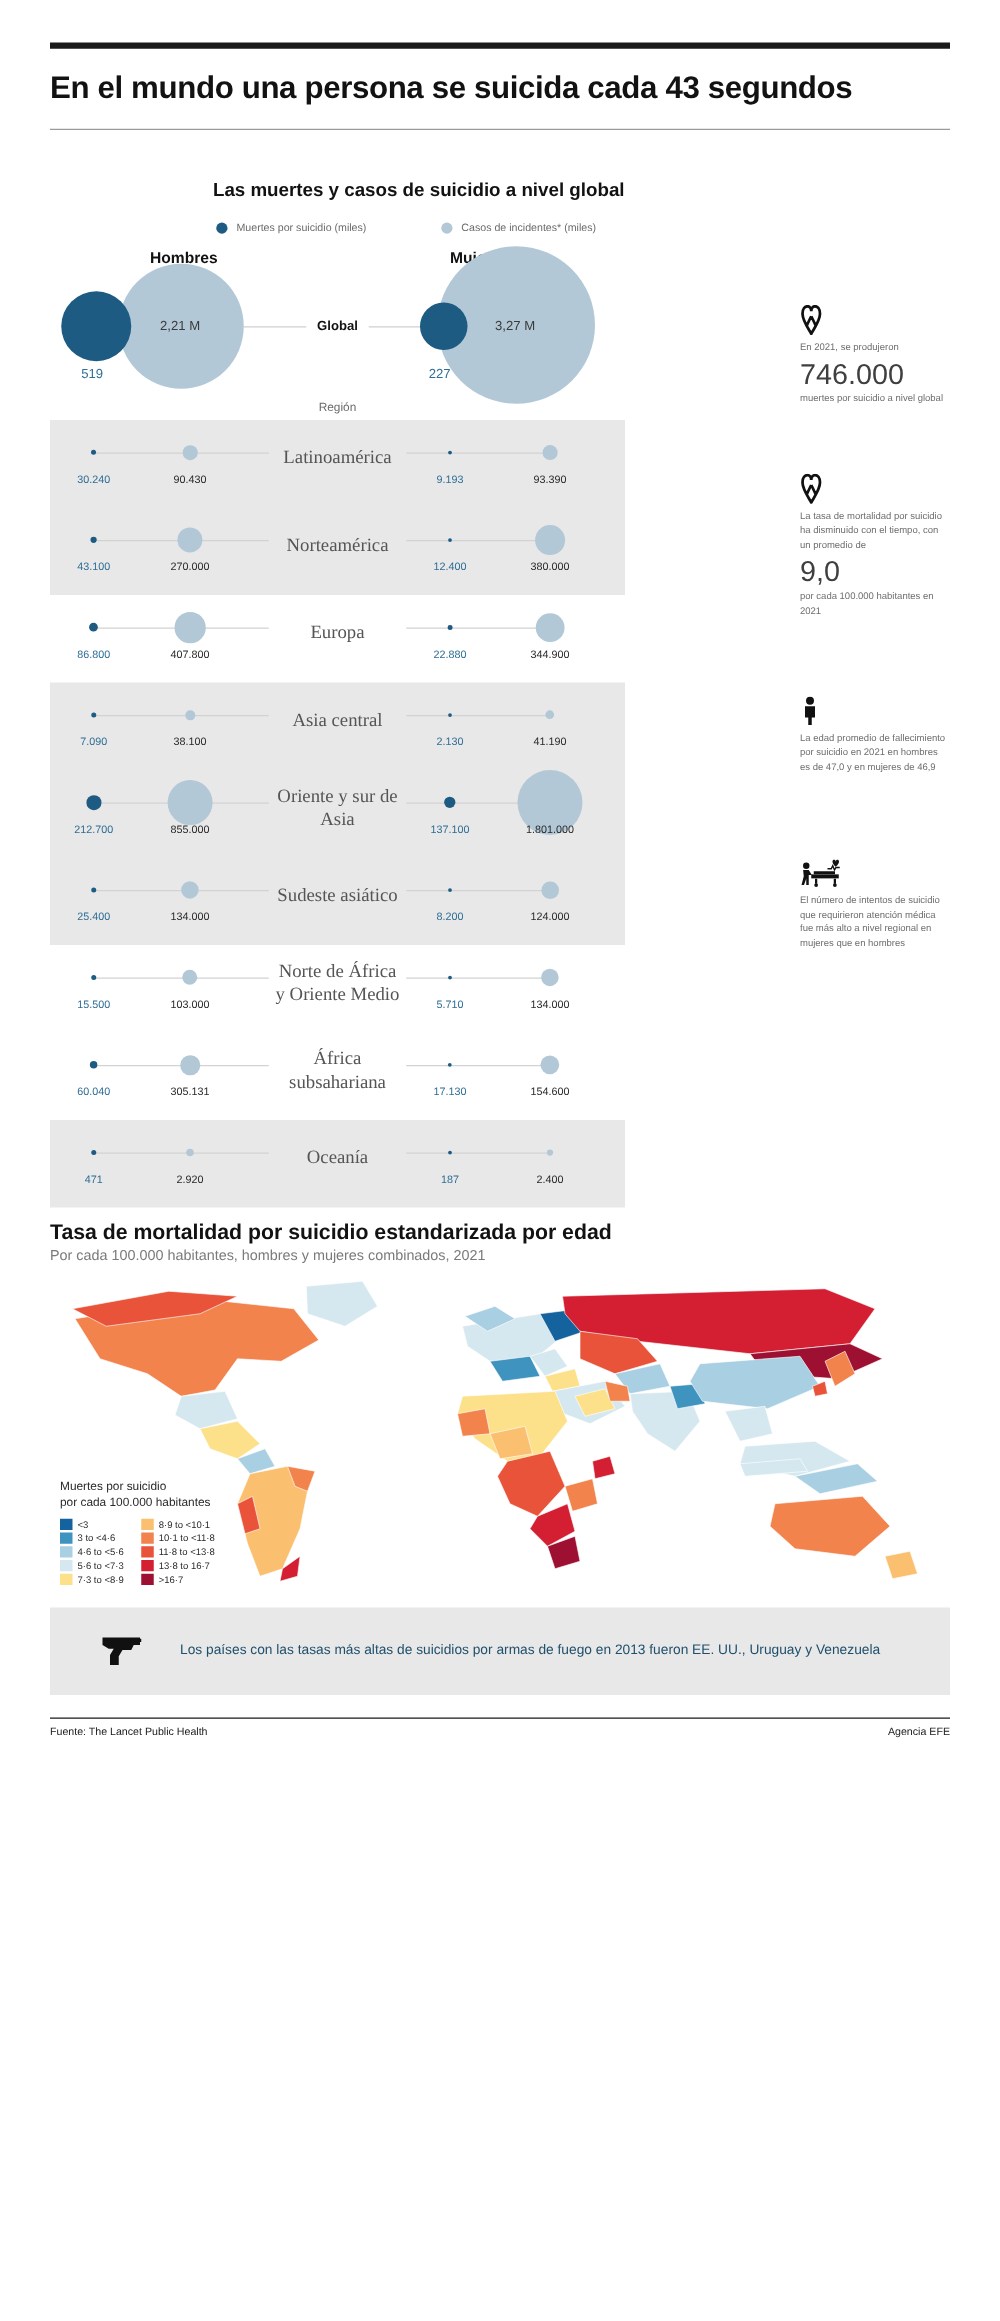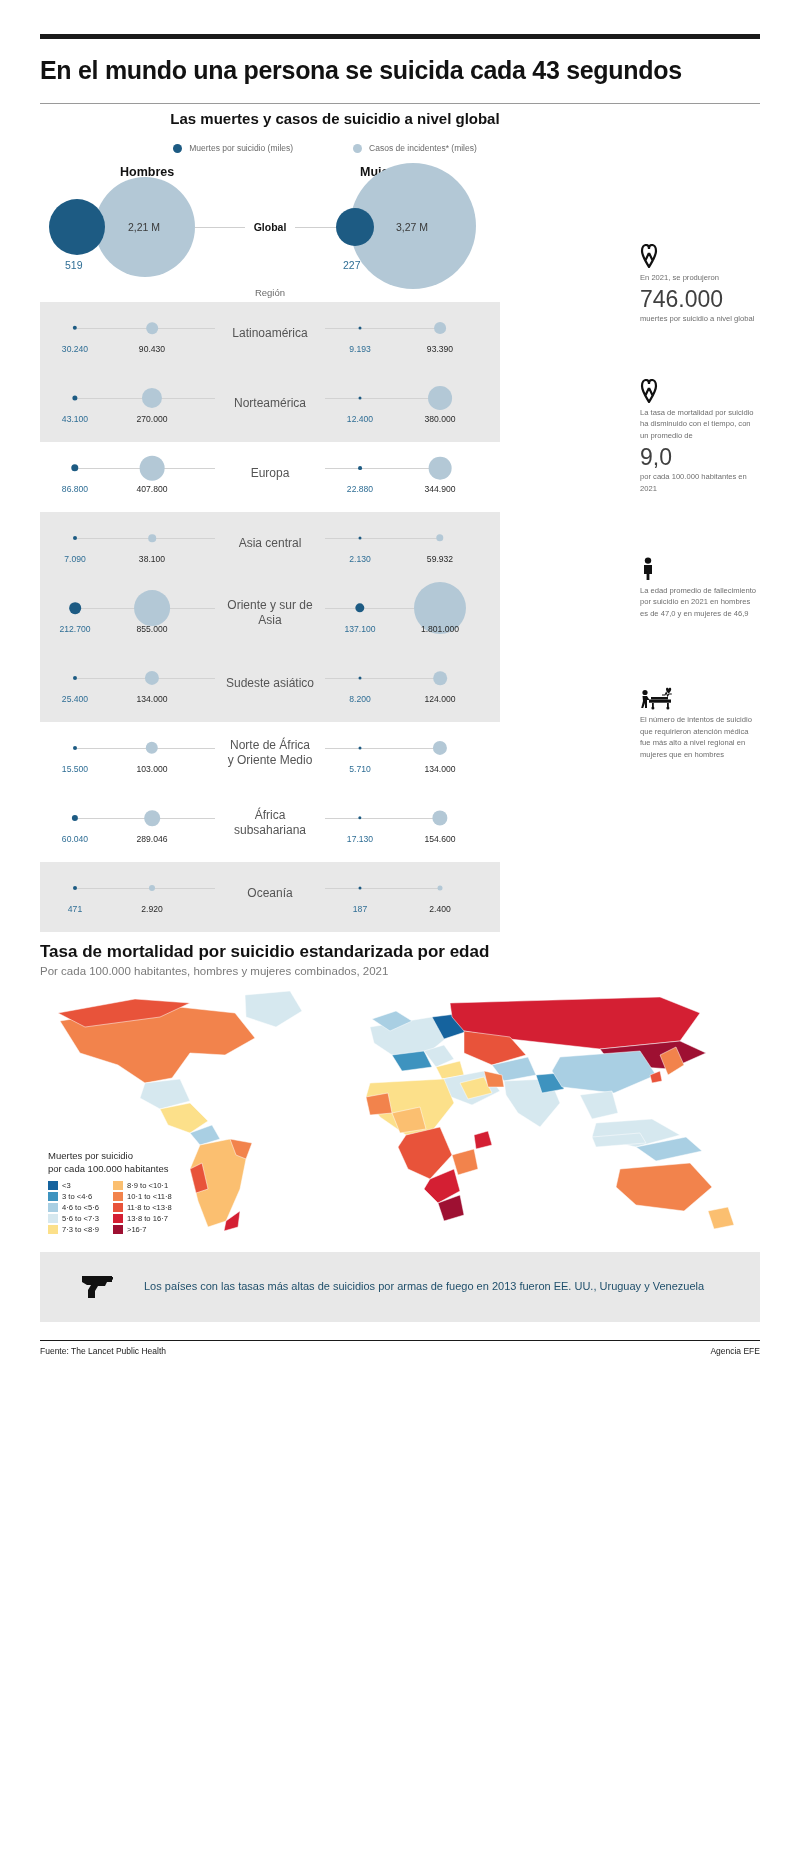--- a/index.html
+++ b/index.html
@@ -13,21 +13,21 @@
   }
   .page { position:relative; width:800px; height:1857px; padding:0 40px; }
 
   
   .rule-top { height:5px; background:#1a1a1a; margin-top:34px; }
   .headline { font-size:25px; font-weight:bold; line-height:1.20; letter-spacing:-0.3px;
               margin-top:16px; color:#121212; }
   .rule-thin { height:1px; background:#9a9a9a; margin-top:18px; }
 
   
-  .sec1 { position:relative; margin-top:6px; }
+  .sec1 { position:relative; margin-top:40px; }
   .sec1-title { text-align:center; font-size:15px; font-weight:bold; color:#121212;
                 padding-left:20px; padding-right:150px; }
   .legend { display:flex; justify-content:center; gap:60px; margin-top:16px;
             padding-right:150px; }
   .legend-item { display:flex; align-items:center; gap:7px; font-size:8.5px; color:#6b6b6b; }
   .dot { border-radius:50%; display:inline-block; }
   .dot-dark { background:#1d5b83; }
   .dot-light { background:#b3c8d6; }
 
   
@@ -47,22 +47,22 @@
   .centerlabel { position:absolute; font-size:10.5px; font-weight:bold; color:#121212;
                  text-align:center; }
   .conn { position:absolute; height:1px; background:#cfcfcf; }
 
   .regiontag { text-align:center; font-size:9.5px; color:#6b6b6b; }
 
   
   .rows { position:relative; }
   .row { position:relative; height:70px; }
   .row .lbl { position:absolute; left:180px; width:100px; text-align:center;
-              font-size:12px; color:#555; line-height:1.25; top:50%;
-              transform:translateY(-50%); }
+              font-size:15px; color:#555; line-height:1.25; top:50%;
+              transform:translateY(-50%);font-family:Liberation Serif, serif; }
   .bub { position:absolute; border-radius:50%; transform:translate(-50%,-50%); }
   .bub.d { background:#1d5b83; }
   .bub.l { background:#b3c8d6; }
   .val { position:absolute; font-size:8.6px; transform:translateX(-50%); white-space:nowrap; }
   .val.d { color:#2f6e95; }
   .val.l { color:#2a2a2a; }
   .line { position:absolute; height:1px; background:#d2d2d2; }
 
   
   .facts { position:absolute; right:40px; top:208px; width:120px; }
@@ -185,21 +185,21 @@
           <div class="row">
             <div class="line" style="left:35px;top:30px;width:140px"></div>
             <div class="line" style="left:285px;top:30px;width:115px"></div>
             <div class="bub d" style="left:35px;top:30px;width:4px;height:4px"></div>
             <div class="bub l" style="left:112px;top:30px;width:7.563259038591879px;height:7.563259038591879px"></div>
             <div class="bub d" style="left:320px;top:30px;width:3px;height:3px"></div>
             <div class="bub l" style="left:400px;top:30px;width:7.423001004987432px;height:7.423001004987432px"></div>
             <span class="val d" style="left:35px;top:46px">7.090</span>
             <span class="val l" style="left:112px;top:46px">38.100</span>
             <span class="val d" style="left:320px;top:46px">2.130</span>
-            <span class="val l" style="left:400px;top:46px">59.932</span>
+            <span class="val l" style="left:400px;top:46px">41.190</span>
             <div class="lbl">Asia central</div>
           </div>
           <div class="row">
             <div class="line" style="left:35px;top:30px;width:140px"></div>
             <div class="line" style="left:285px;top:30px;width:115px"></div>
             <div class="bub d" style="left:35px;top:30px;width:11.68438357572608px;height:11.68438357572608px"></div>
             <div class="bub l" style="left:112px;top:30px;width:35.82857575517183px;height:35.82857575517183px"></div>
             <div class="bub d" style="left:320px;top:30px;width:9.380819681731763px;height:9.380819681731763px"></div>
             <div class="bub l" style="left:400px;top:30px;width:52px;height:52px"></div>
             <span class="val d" style="left:35px;top:46px">212.700</span>
@@ -235,21 +235,21 @@
             <div class="lbl">Norte de África<br>y Oriente Medio</div>
           </div>
           <div class="row">
             <div class="line" style="left:35px;top:30px;width:140px"></div>
             <div class="line" style="left:285px;top:30px;width:115px"></div>
             <div class="bub d" style="left:35px;top:30px;width:6.207866979690746px;height:6.207866979690746px"></div>
             <div class="bub l" style="left:112px;top:30px;width:15.614910512599515px;height:15.614910512599515px"></div>
             <div class="bub d" style="left:320px;top:30px;width:3.3158947880503105px;height:3.3158947880503105px"></div>
             <div class="bub l" style="left:400px;top:30px;width:15.235307774978958px;height:15.235307774978958px"></div>
             <span class="val d" style="left:35px;top:46px">60.040</span>
-            <span class="val l" style="left:112px;top:46px">289.046</span>
+            <span class="val l" style="left:112px;top:46px">305.131</span>
             <span class="val d" style="left:320px;top:46px">17.130</span>
             <span class="val l" style="left:400px;top:46px">154.600</span>
             <div class="lbl">África subsahariana</div>
           </div>
           <div class="row">
             <div class="line" style="left:35px;top:30px;width:140px"></div>
             <div class="line" style="left:285px;top:30px;width:115px"></div>
             <div class="bub d" style="left:35px;top:30px;width:4px;height:4px"></div>
             <div class="bub l" style="left:112px;top:30px;width:6px;height:6px"></div>
             <div class="bub d" style="left:320px;top:30px;width:3px;height:3px"></div>

